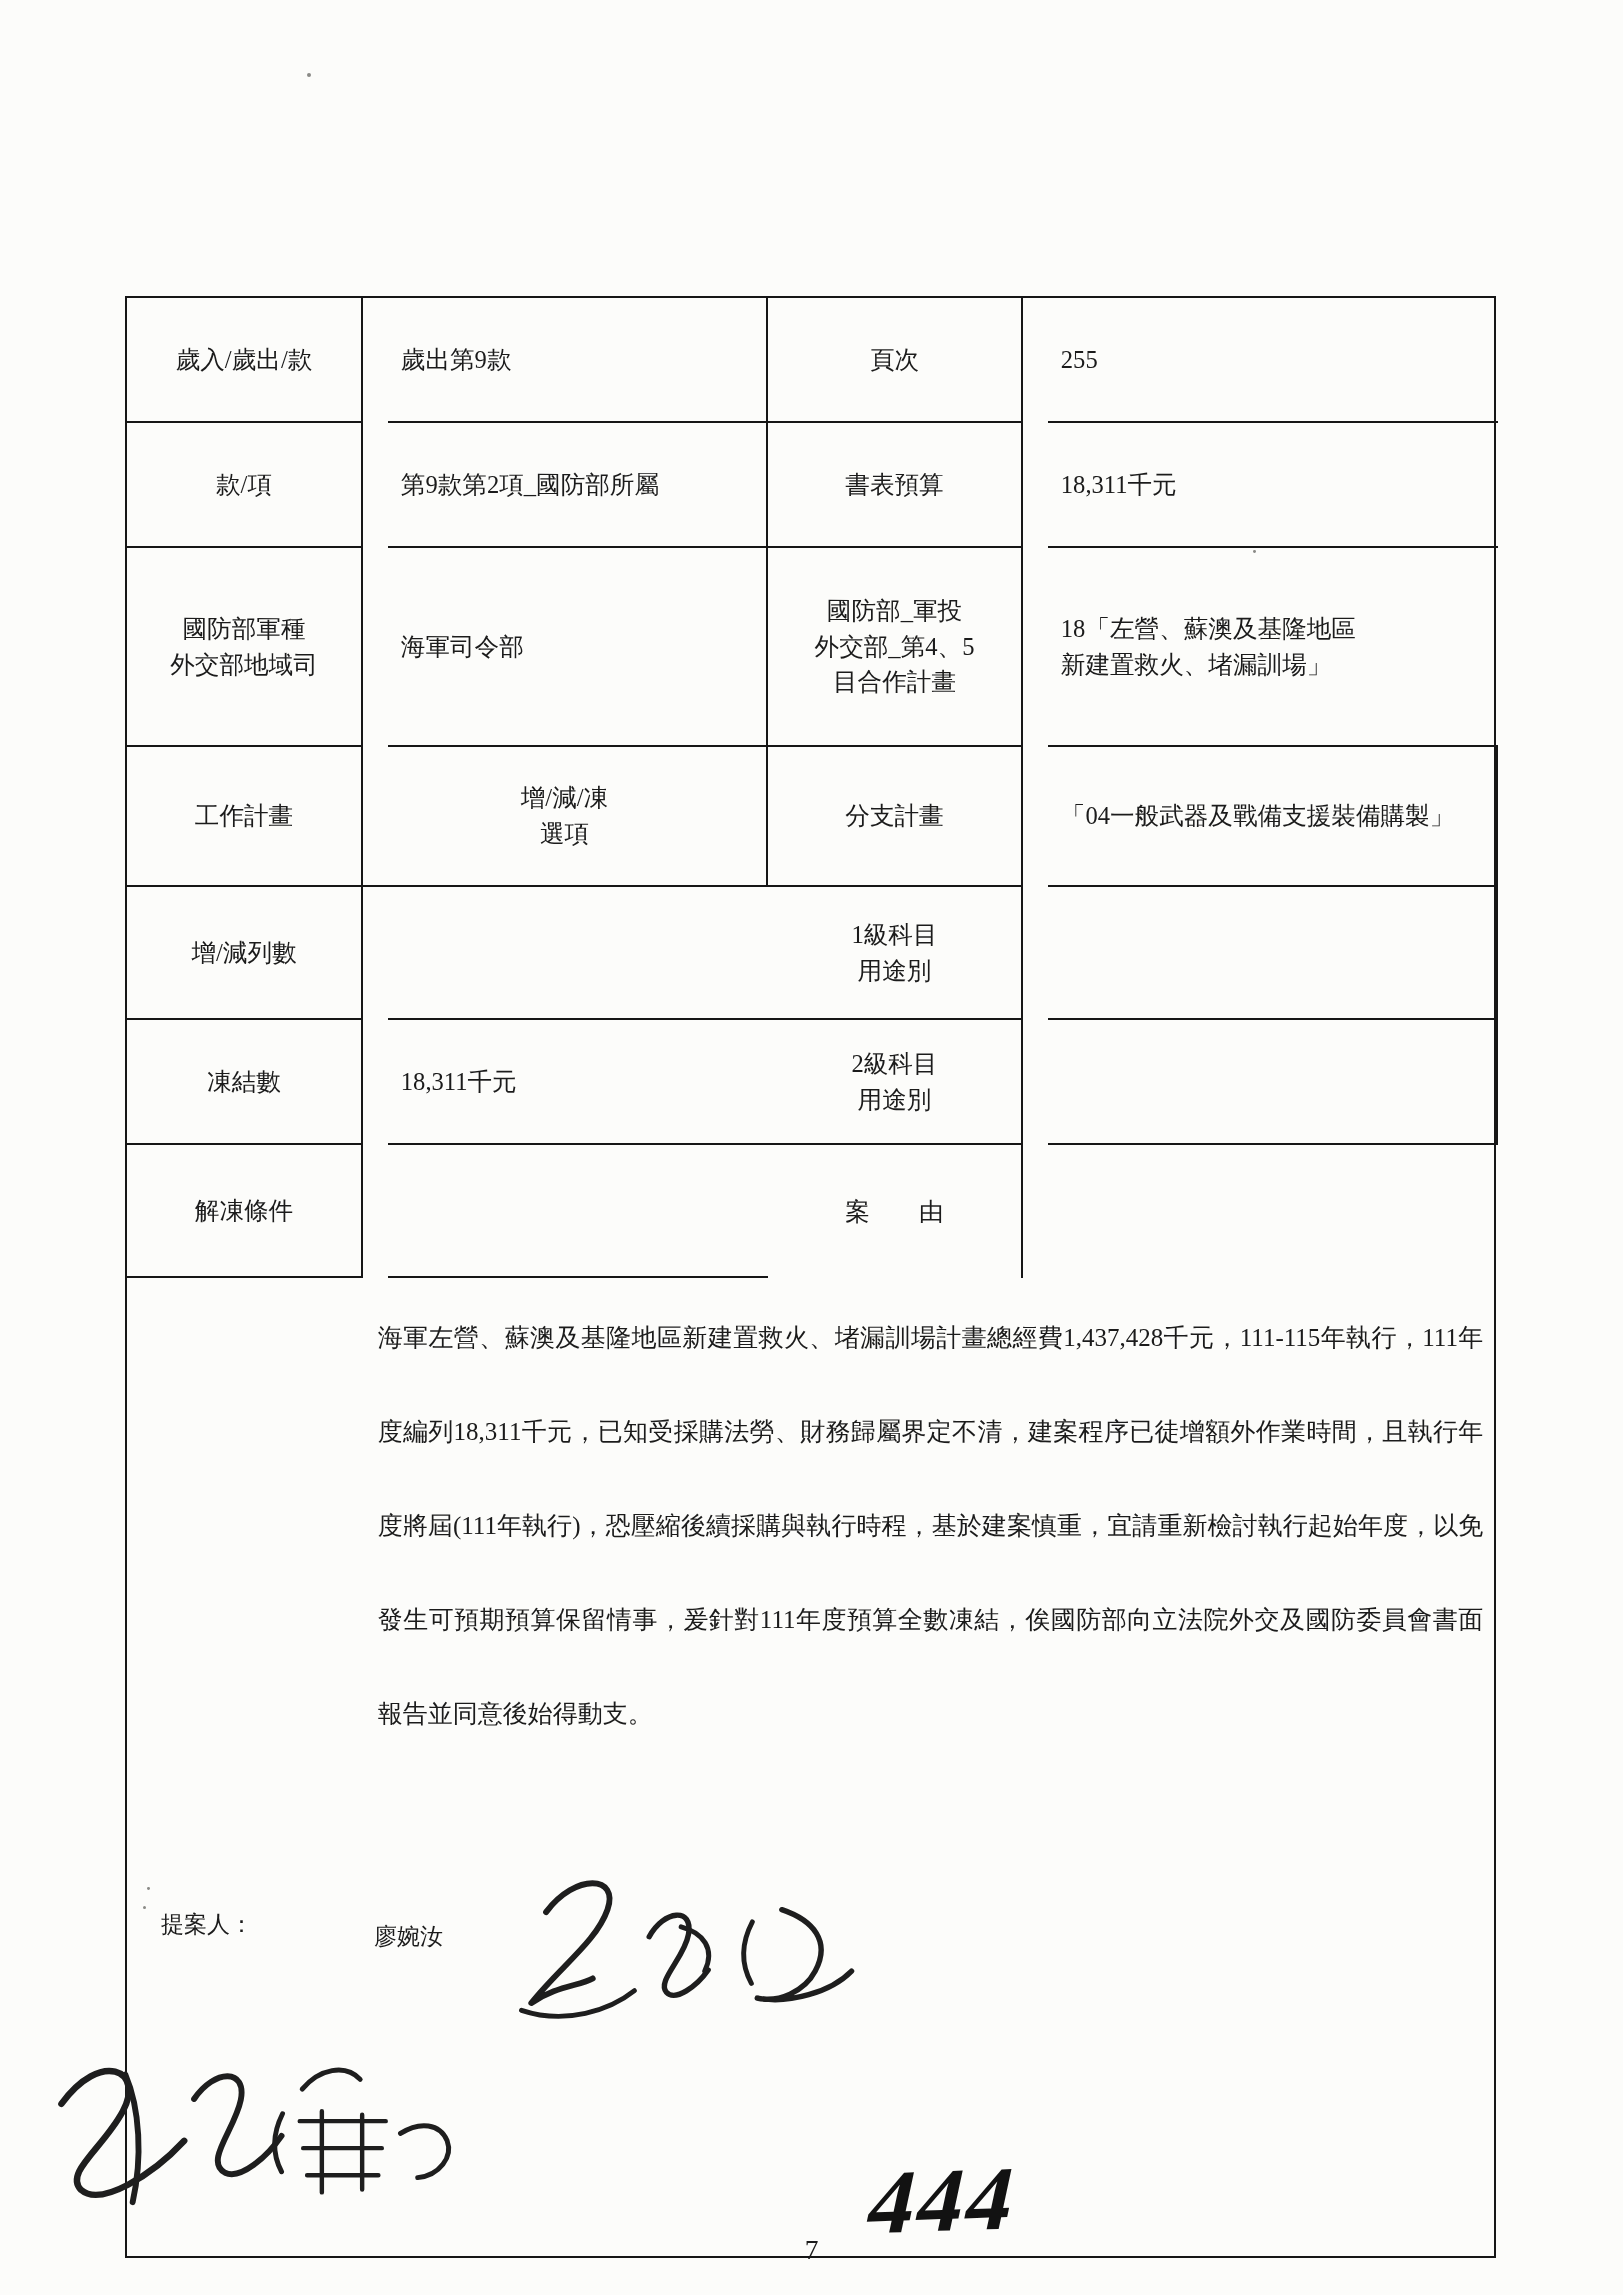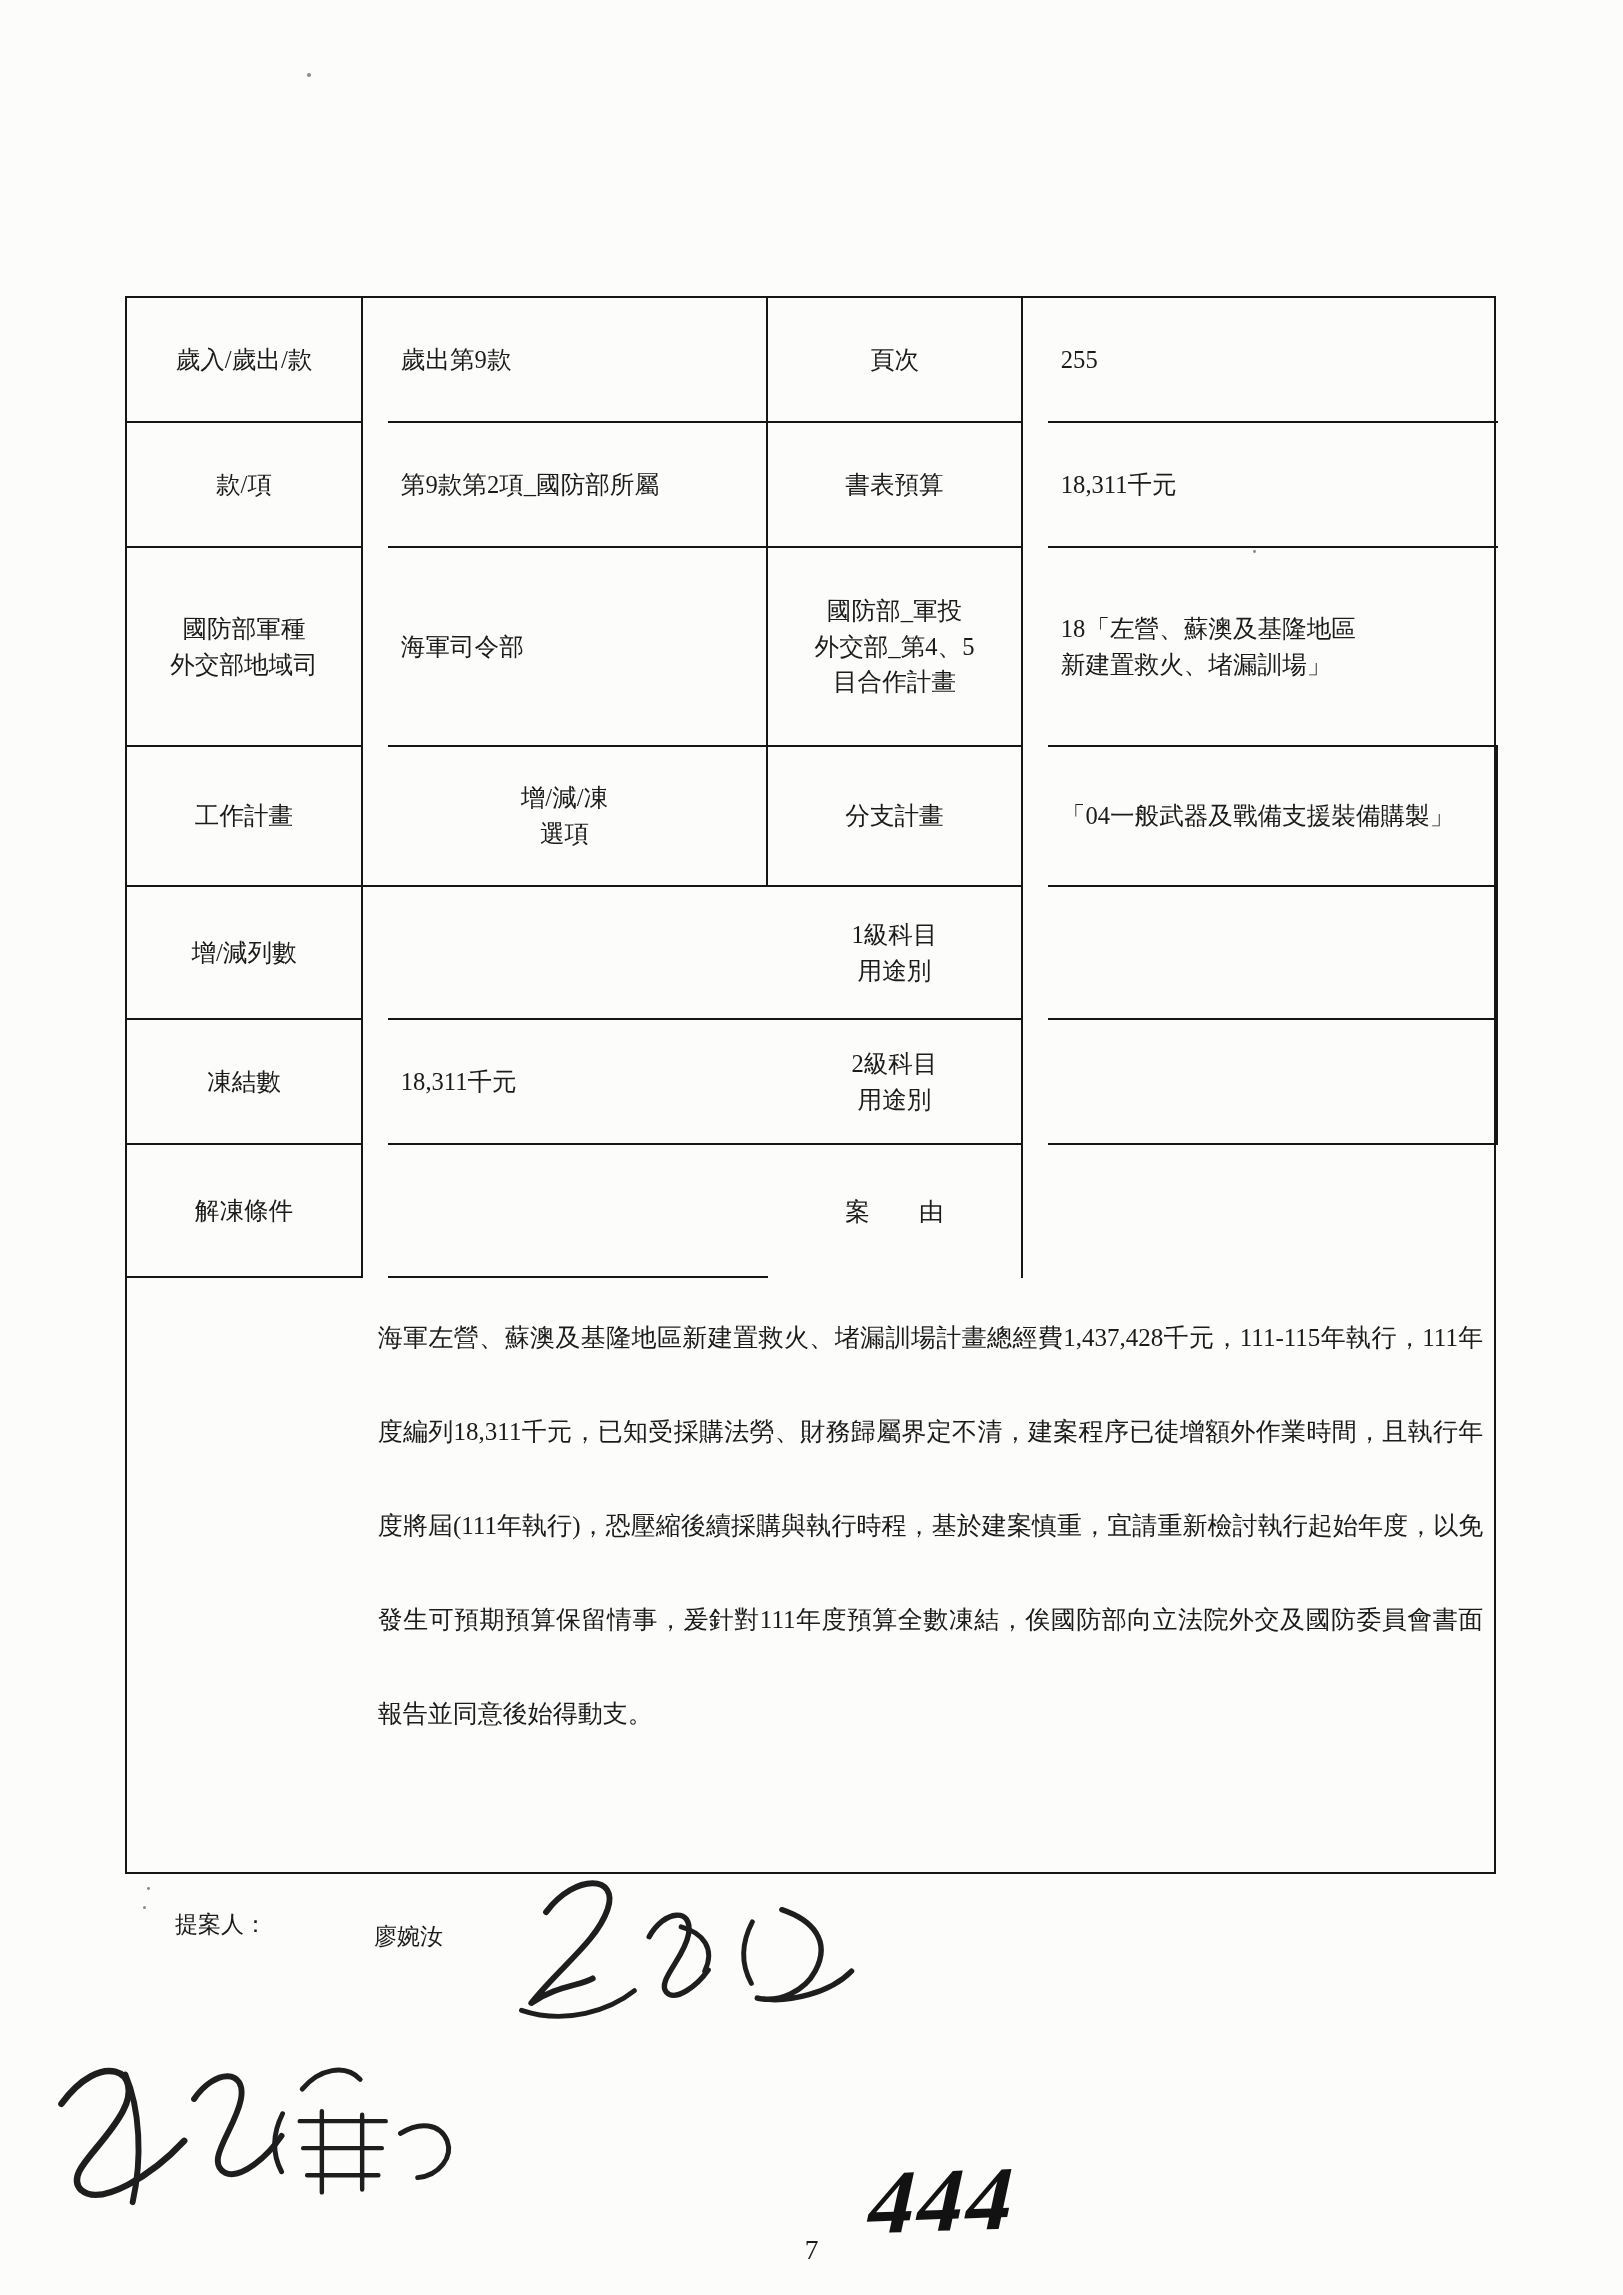--- a/index.html
+++ b/index.html
@@ -12,21 +12,21 @@
     color:#1b1b1b;
     overflow:hidden;
   }
   .title{
     position:absolute;top:162px;left:0;width:100%;
     text-align:center;font-size:43px;font-weight:400;
     letter-spacing:2px;
   }
   .form-table{
     position:absolute;left:125px;top:296px;
-    width:1371px;height:1578px;
+    width:1371px;height:1962px;
     display:grid;
     grid-template-columns:236px 405px 255px 475px;
     grid-template-rows:125px 125px 199px 140px 133px 125px 133px 597px;
     border:2px solid #161616;
     box-sizing:border-box;
     font-size:24.6px;
   }
   .cell{
     border-right:2px solid #161616;
     border-bottom:2px solid #161616;
@@ -43,21 +43,21 @@
   .case-cell{
     grid-column:2 / 5;
     display:block;
     padding:12.8px 14.7px 0 14.7px;
     font-size:25px;
     line-height:94px;
     text-align:justify;
     white-space:normal;
   }
   .footer-line{position:absolute;top:1909px;left:0;width:100%;font-size:23px;}
-  .proposer-label{position:absolute;left:175px;top:0;}
+  .proposer-label{position:absolute;left:161px;top:0;}
   .proposer-name{position:absolute;left:374px;top:12px;}
   .sig{position:absolute;}
   .sig svg path{fill:none;stroke:#1e1e1e;stroke-linecap:round;stroke-linejoin:round;}
   .hand-number{
     position:absolute;left:870px;top:2148px;
     font-size:91px;font-weight:700;
     transform:skewX(-14deg) rotate(-2deg);
     letter-spacing:2.9px;
     color:#121212;
   }

